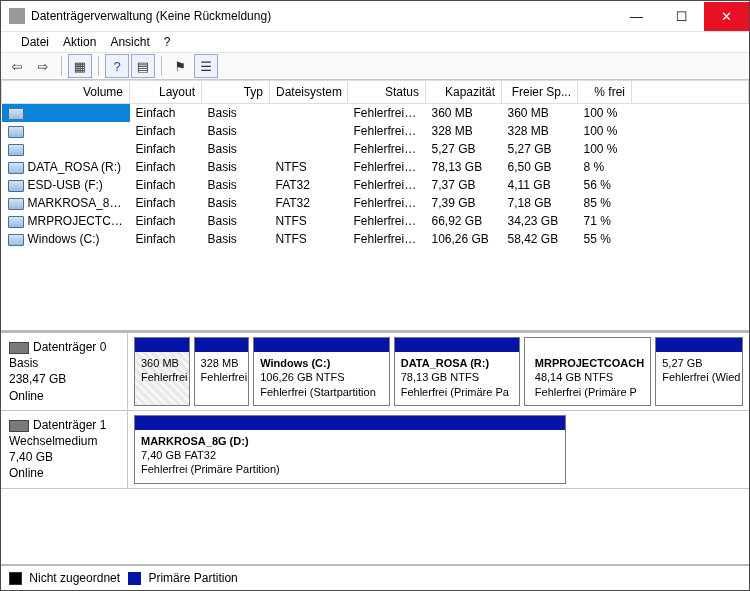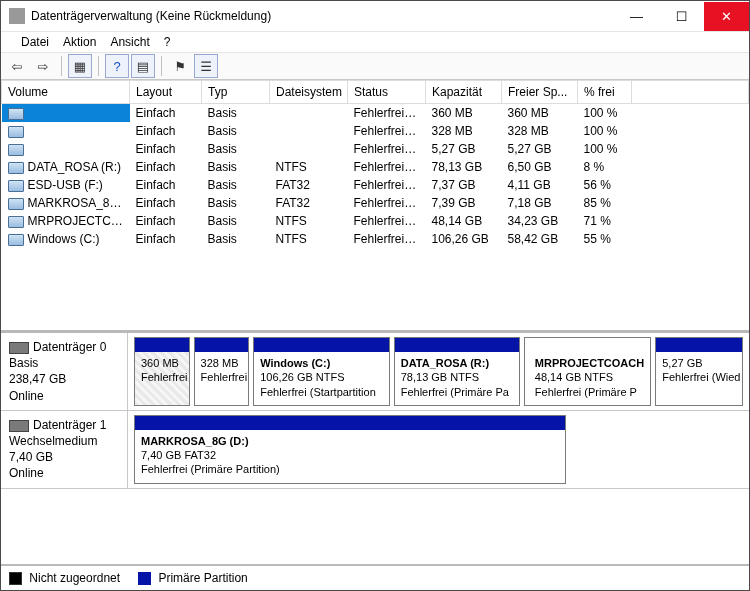--- a/index.html
+++ b/index.html
@@ -14,38 +14,38 @@
   .menubar{height:20px;display:flex;align-items:center;padding:0 20px;gap:14px;border-bottom:1px solid #e5e5e5}
   .menubar span{cursor:default}
   
   .toolbar{height:26px;display:flex;align-items:center;padding:0 4px;gap:2px;border-bottom:1px solid #c8c8c8;background:#fafafa}
   .tbtn{width:22px;height:22px;border:1px solid transparent;display:flex;align-items:center;justify-content:center;font-size:13px;color:#333}
   .tbtn.boxed{border-color:#9aa7cf;background:#eef2fb}
   .tsep{width:1px;height:20px;background:#c0c0c0;margin:0 4px}
   
   .list{flex:0 0 auto;border-bottom:3px solid #b9b9b9;height:250px;overflow:hidden}
   table.volumes{border-collapse:collapse;width:100%;table-layout:fixed}
-  table.volumes th{background:#fff;border:1px solid #dcdcdc;text-align:left;font-weight:normal;padding:2px 6px;height:18px;white-space:nowrap;overflow:hidden}
+  table.volumes th{background:#fff;border:1px solid #dcdcdc;text-align:right;font-weight:normal;padding:2px 6px;height:18px;white-space:nowrap;overflow:hidden}
   table.volumes td{padding:1px 6px;white-space:nowrap;overflow:hidden;text-overflow:ellipsis;height:16px}
   tr.selected td:first-child{background:#0a84d8;color:#fff}
   .vol-icon{display:inline-block;width:14px;height:10px;margin-right:4px;vertical-align:middle;background:linear-gradient(#cfe3f5,#9abde0);border:1px solid #4a6f97;border-radius:1px}
   
   .graphical{flex:1;overflow:hidden;border-bottom:2px solid #b9b9b9}
   .diskrow{display:flex;border-bottom:1px solid #c8c8c8}
   .diskhead{width:127px;box-sizing:border-box;border-right:1px solid #c8c8c8;padding:6px 8px;line-height:1.35}
   .diskhead .dt{font-weight:normal}
   .diskhead .hdd-icon{display:inline-block;width:18px;height:10px;background:#7a7a7a;margin-right:4px;vertical-align:middle;border:1px solid #444}
   .partwrap{flex:1;display:flex;gap:4px;padding:4px 6px;overflow:hidden}
   .part{border:1px solid #7a7a7a;display:flex;flex-direction:column;min-width:0;overflow:hidden}
   .part .stripe{height:14px;background:#0514a7}
   .part .body{padding:4px 6px;font-size:11px;line-height:1.3;flex:1;white-space:nowrap;overflow:hidden}
   .part.hatched .body{background:repeating-linear-gradient(45deg,#e9e9e9 0 3px,#f6f6f6 3px 6px)}
   .part .pt{font-weight:bold}
   
-  .legend{height:24px;display:flex;align-items:center;gap:18px;padding:0 8px;background:#fff}
+  .legend{height:24px;display:flex;align-items:center;gap:8px;padding:0 8px;background:#fff}
   .swatch{display:inline-block;width:11px;height:11px;margin-right:4px;vertical-align:middle;border:1px solid #333}
   .swatch.black{background:#000}
   .swatch.blue{background:#0514a7;border-color:#0514a7}
 </style>
 </head>
 <body>
 <div class="window">
 
   <div class="titlebar">
     <span class="app-icon"></span>
@@ -167,21 +167,21 @@
             <td>7,18 GB</td>
             <td>85 %</td>
             <td></td>
           </tr>
           <tr>
             <td><span class="vol-icon"></span>MRPROJECTCOA...</td>
             <td>Einfach</td>
             <td>Basis</td>
             <td>NTFS</td>
             <td>Fehlerfrei (...</td>
-            <td>48,14 GB</td>
+            <td>66,92 GB</td>
             <td>34,23 GB</td>
             <td>71 %</td>
             <td></td>
           </tr>
           <tr>
             <td><span class="vol-icon"></span>Windows (C:)</td>
             <td>Einfach</td>
             <td>Basis</td>
             <td>NTFS</td>
             <td>Fehlerfrei (...</td>

